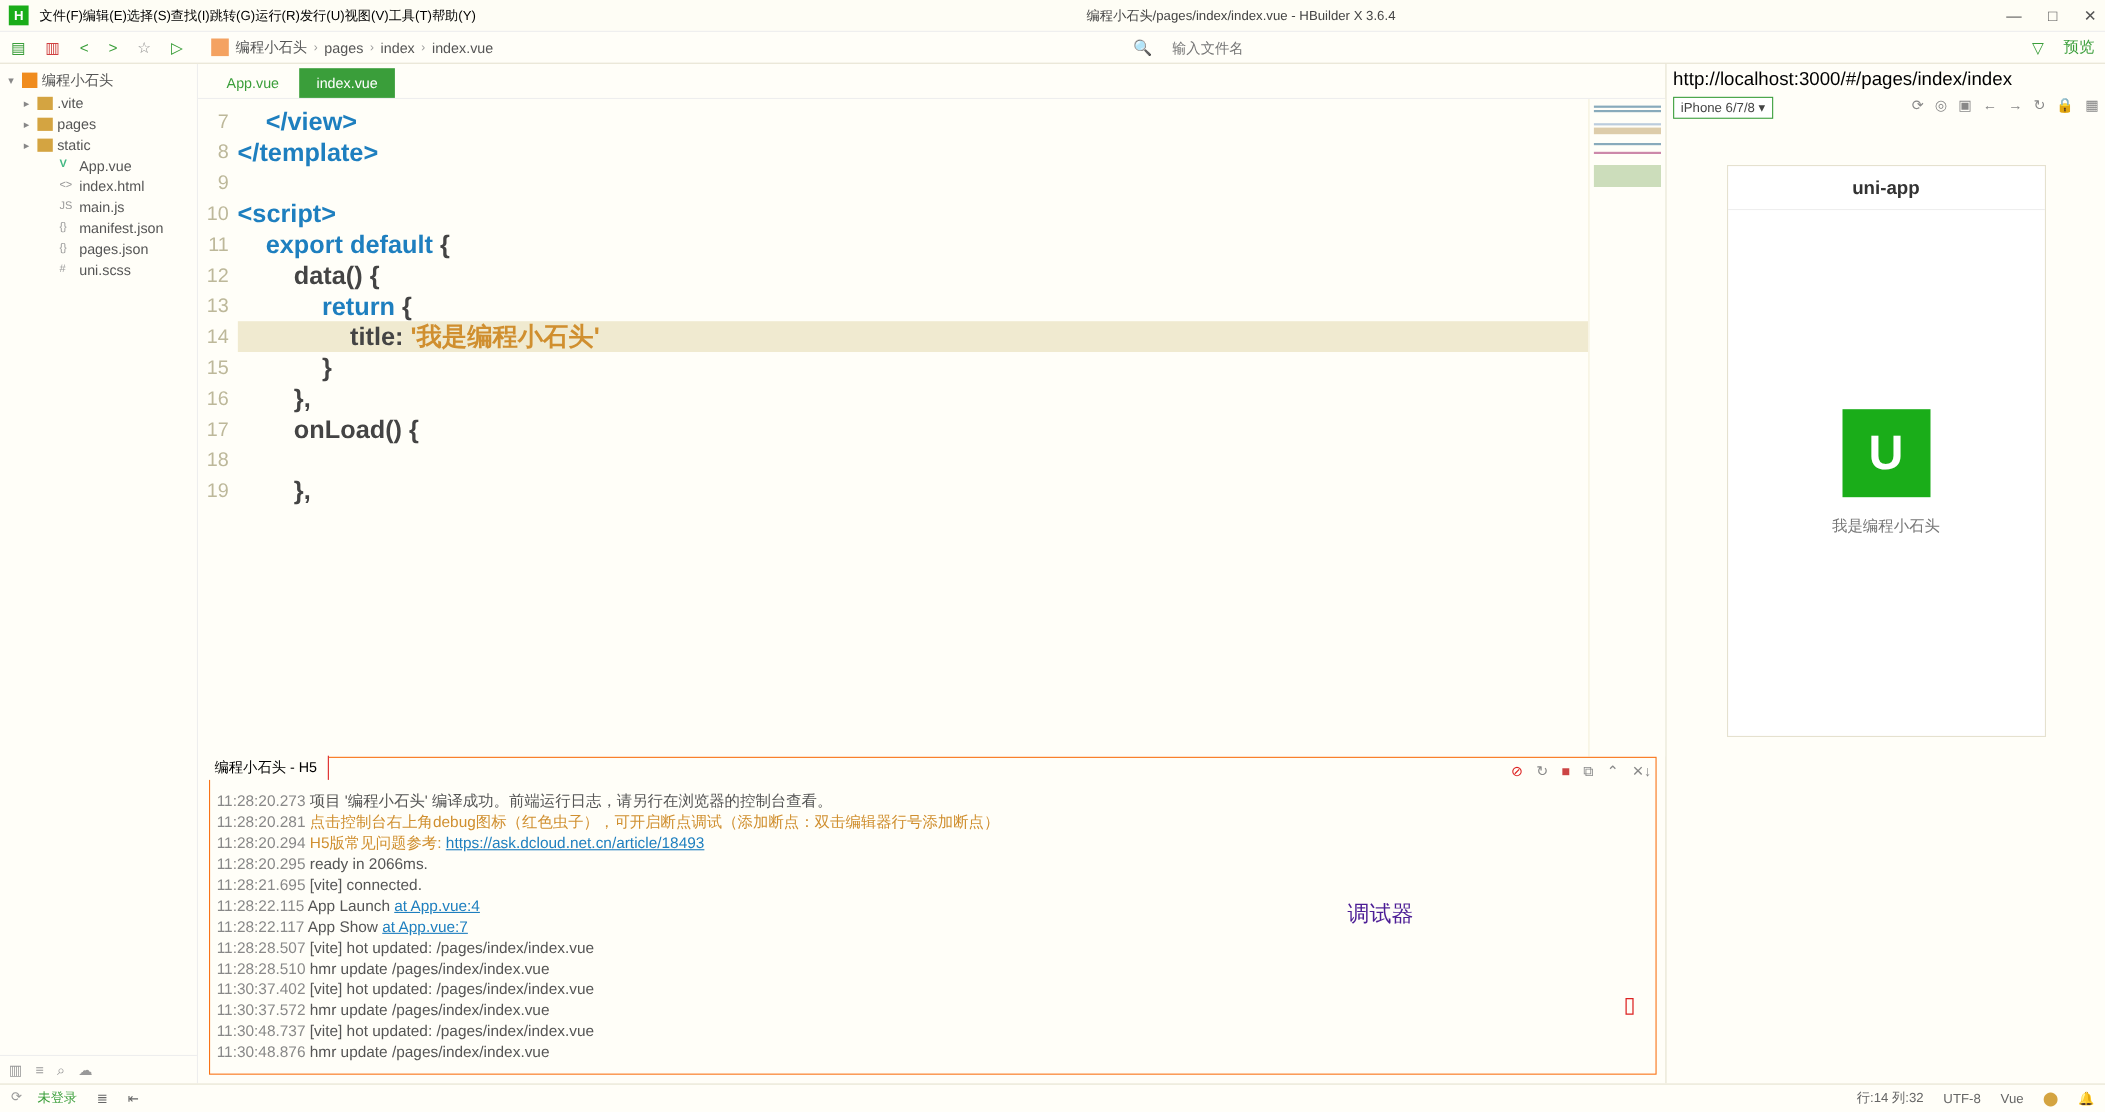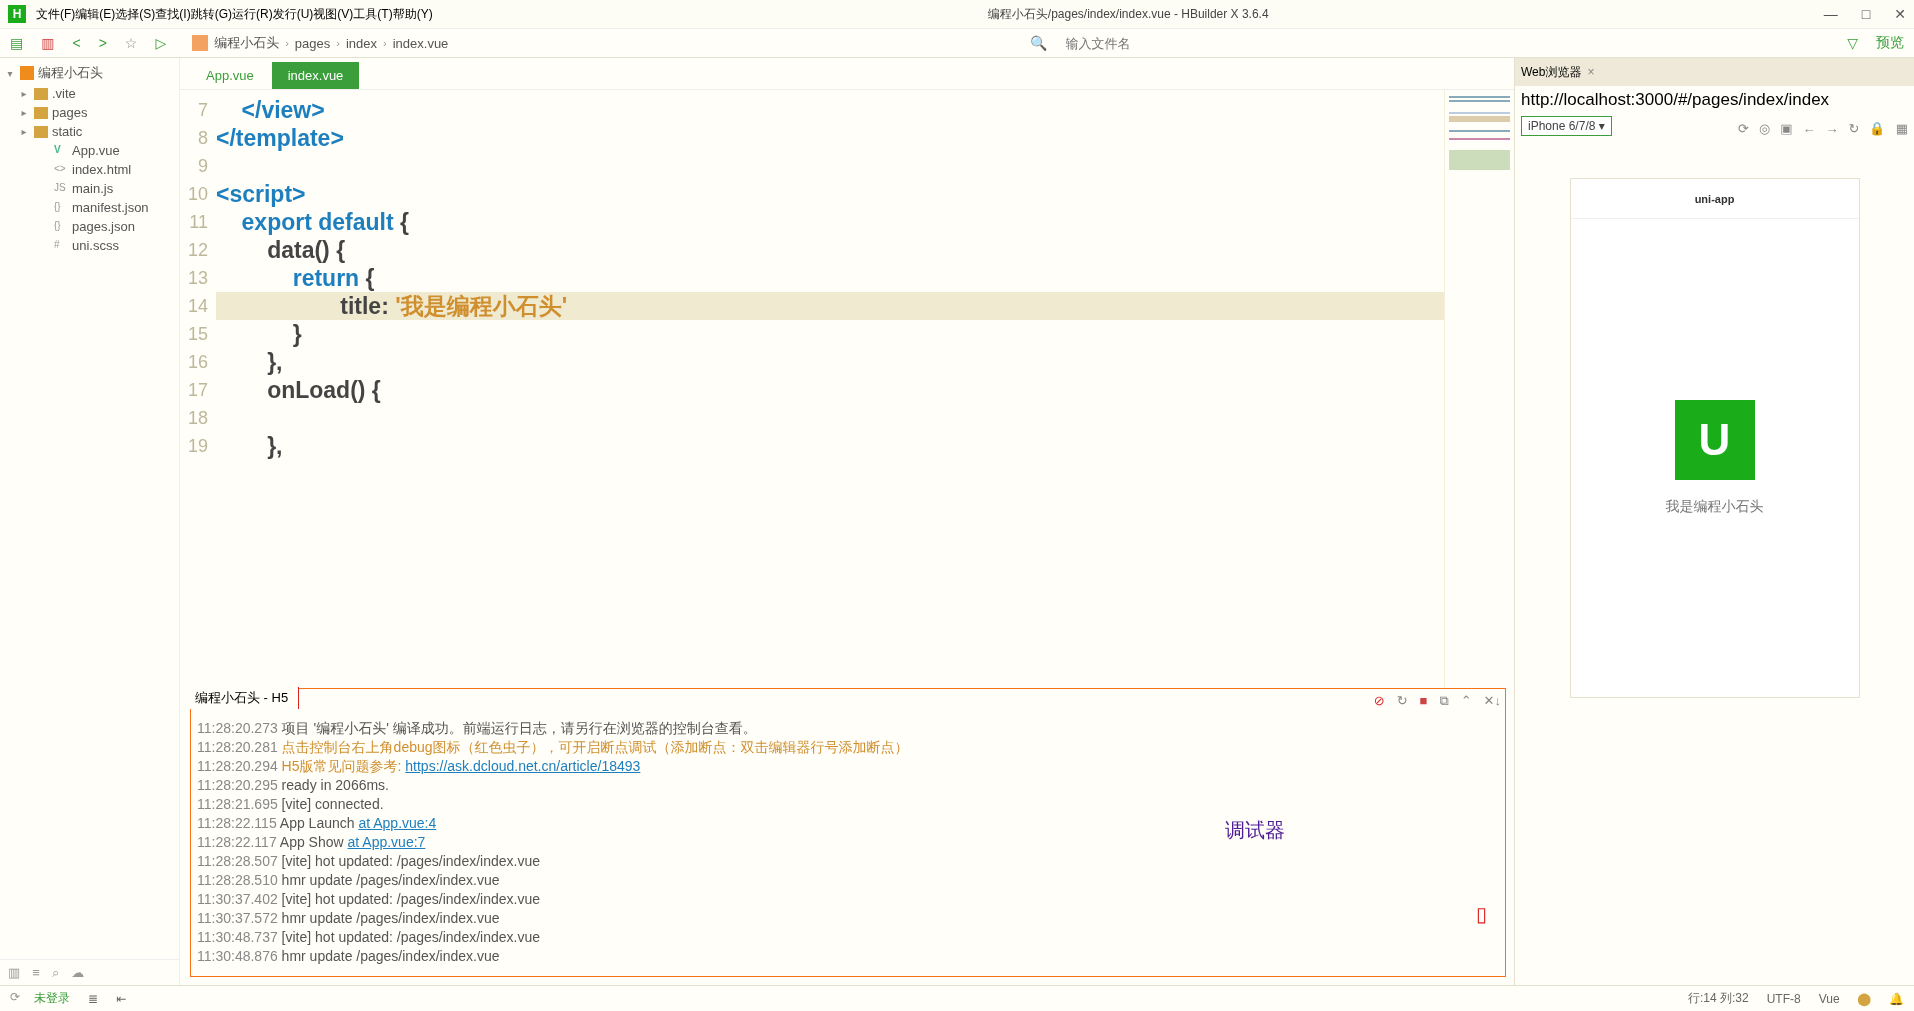--- a/index.html
+++ b/index.html
@@ -37,43 +37,43 @@
 .tabs { height: 32px; display: flex; align-items: flex-end; gap: 2px; padding-left: 10px; background: #fffef8; border-bottom: 1px solid #eee; }
 .tab { padding: 6px 16px; font-size: 13px; color: #3a9e3a; cursor: pointer; }
 .tab.active { background: #3a9e3a; color: #fff; }
 .editor-wrap { flex: 1; display: flex; overflow: hidden; position: relative; }
 .gutter { width: 36px; background: #fffef8; text-align: right; padding-right: 8px; font-family: Consolas, monospace; font-size: 18px; color: #bdb89a; padding-top: 6px; line-height: 28px; }
 .code { flex: 1; font-family: Consolas, monospace; font-size: 23px; padding-top: 6px; line-height: 28px; white-space: pre; color: #555; overflow: hidden; font-weight: bold; }
 .code .tag { color: #1e7fbf; }
 .code .kw { color: #1e7fbf; }
 .code .str { color: #d08f2f; }
 .code .id { color: #444; }
-.code .hl-line { background: #f0ead0; display: block; width: 100%; padding-left: 22px; }
+.code .hl-line { background: #f0ead0; display: block; width: 100%; }
 .minimap { width: 70px; background: #fffef8; border-left: 1px solid #f3efda; position: relative; overflow: hidden; }
 .minimap-block { position: absolute; left: 4px; right: 4px; height: 2px; background: #bcd; }
 .console { border: 1px solid #f97316; background: #fffef8; font-family: Consolas, monospace; font-size: 14px; position: relative; margin: 0 8px 8px 10px; }
 .console-tab { position: absolute; top: -2px; left: -2px; background: #fffef8; padding: 2px 10px 2px 6px; font-size: 13px; border-right: 1px solid #d22; }
 .console-actions { position: absolute; top: 4px; right: 4px; display: flex; gap: 12px; font-size: 13px; color: #888; }
 .console-body { padding: 30px 6px 10px 6px; line-height: 19px; color: #555; }
 .console-body .ts { color: #888; }
 .console-body .txt-orange { color: #d08f2f; }
 .console-body .link { color: #1e7fbf; text-decoration: underline; }
 .console-label { position: absolute; right: 220px; top: 128px; color: #4c1d95; font-size: 20px; }
 .console-cursor { position: absolute; right: 18px; bottom: 50px; color: #d22; font-size: 20px; }
 .preview-panel { width: 400px; border-left: 1px solid #e5e1cf; background: #fffef8; display: flex; flex-direction: column; }
 .preview-tabbar { height: 28px; background: #eee9d8; display: flex; align-items: center; font-size: 12px; padding: 0 6px; gap: 6px; }
 .preview-tabbar .close { color: #888; }
 .preview-addr { padding: 4px 6px; }
 .preview-addr input { width: 100%; border: none; background: transparent; font-size: 17px; outline: none; }
-.preview-toolbar { display: flex; align-items: flex-end; gap: 20px; padding: 2px 6px; font-size: 12px; }
+.preview-toolbar { display: flex; align-items: flex-start; gap: 20px; padding: 2px 6px; font-size: 12px; }
 .device-select { border: 1px solid #3a9e3a; padding: 2px 6px; font-size: 12px; background: #fff; color: #444; }
 .preview-toolbar .icons { display: flex; gap: 10px; color: #888; font-size: 13px; margin-left: auto; }
 .preview-viewport { flex: 1; display: flex; align-items: flex-start; justify-content: center; padding: 40px 0; }
 .phone { width: 290px; height: 520px; background: #fff; border: 1px solid #e5e1cf; display: flex; flex-direction: column; align-items: center; }
-.phone-header { height: 40px; width: 100%; text-align: center; font-size: 11px; font-weight: bold; line-height: 40px; color: #333; border-bottom: 1px solid #eee; }
+.phone-header { height: 40px; width: 100%; text-align: center; font-size: 17px; font-weight: bold; line-height: 40px; color: #333; border-bottom: 1px solid #eee; }
 .phone-body { flex: 1; display: flex; flex-direction: column; align-items: center; justify-content: center; gap: 18px; width: 100%; }
 .uni-logo { width: 80px; height: 80px; background: #1aad19; color: #fff; display: flex; align-items: center; justify-content: center; font-size: 44px; font-weight: bold; }
 .phone-text { color: #777; font-size: 14px; }
 .statusbar { height: 26px; border-top: 1px solid #e5e1cf; background: #fffef8; display: flex; align-items: center; font-size: 12px; color: #666; padding: 0 10px; gap: 18px; }
 .statusbar .left-icons { display: flex; gap: 14px; color: #999; }
 .statusbar .login { color: #3a9e3a; }
 .statusbar .spacer { flex: 1; }
 .statusbar .warn { color: #d4a441; font-weight: bold; }
 </style>
 </head>
@@ -250,24 +250,20 @@
           <div><span class="ts">11:30:37.572</span> hmr update /pages/index/index.vue</div>
           <div><span class="ts">11:30:48.737</span> [vite] hot updated: /pages/index/index.vue</div>
           <div><span class="ts">11:30:48.876</span> hmr update /pages/index/index.vue</div>
         </div>
       <div class="console-label">调试器</div>
       <div class="console-cursor">▯</div>
     </div>
   </div>
 
   <div class="preview-panel">
-    <div class="preview-tabbar">
-      <span>Web浏览器</span>
-      <span class="close">×</span>
-    </div>
     <div class="preview-addr">
       <input value="http://localhost:3000/#/pages/index/index" style="">
     </div>
     <div class="preview-toolbar">
       <span class="device-select">
         <span>iPhone 6/7/8</span> ▾
       </span>
       <div class="icons">
         <span class="green">⟳</span>
         <span class="green">◎</span>

